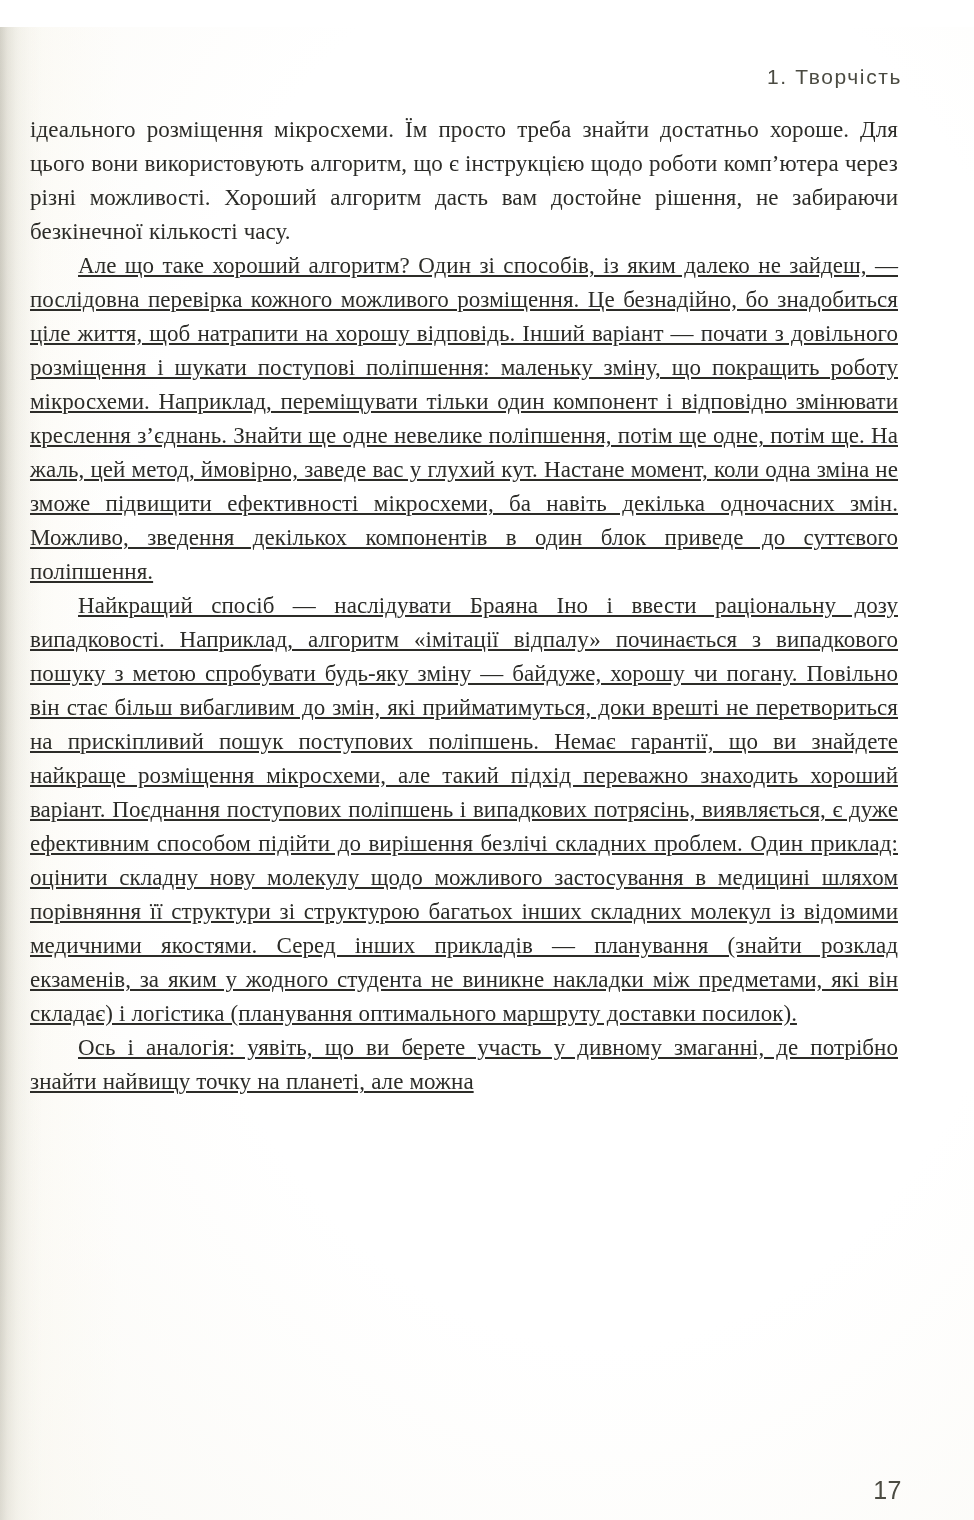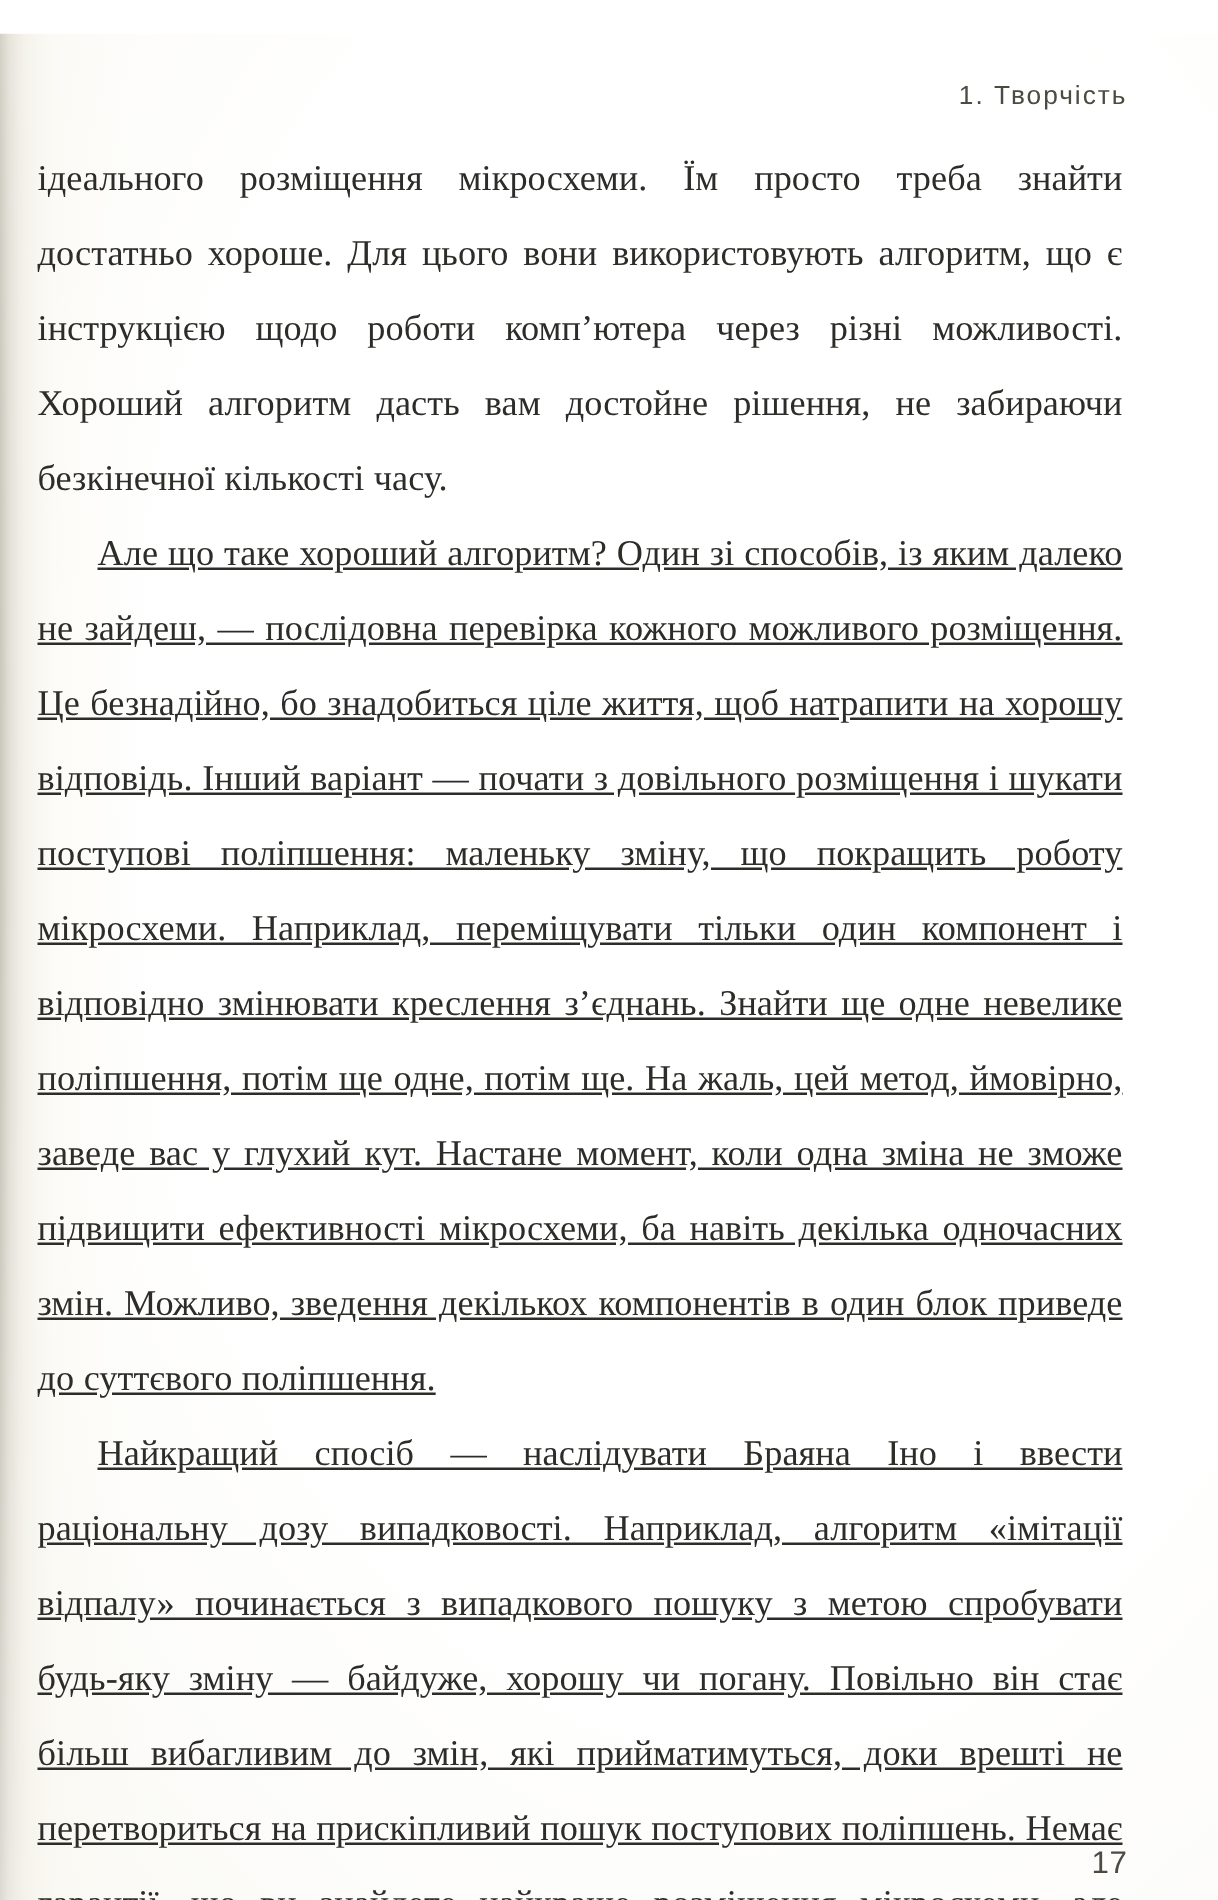--- a/index.html
+++ b/index.html
@@ -68,22 +68,22 @@
 
   .content {
     position: absolute;
     top: 86px;
     left: 30px;
     width: 868px;
   }
 
   p.body-par {
     margin: 0;
-    font-size: 29px;
-    line-height: 60px;
+    font-size: 23px;
+    line-height: 34px;
     color: #2c2c28;
     text-align: justify;
     text-align-last: left;
     letter-spacing: 0.05px;
     word-spacing: 0.3px;
     hyphens: manual;
   }
 
   p.body-par + p.body-par {
     text-indent: 48px;
@@ -109,17 +109,18 @@
 
   <div class="gutter-shade"></div>
   <div class="paper-tint"></div>
 
   <div class="running-head">1. Творчість</div>
 
   <div class="content">
     <p class="body-par">ідеального розміщення мікросхеми. Їм просто треба знайти достатньо хороше. Для цього вони використовують алгоритм, що є інструкцією щодо роботи комп’ютера через різні можливості. Хороший алгоритм дасть вам достойне рішення, не забираючи безкінечної кількості часу.</p>
     <p class="body-par">Але що таке хороший алгоритм? Один зі способів, із яким далеко не зайдеш, — послідовна перевірка кожного можливого розміщення. Це безнадійно, бо знадобиться ціле життя, щоб натрапити на хорошу відповідь. Інший варіант — почати з довільного розміщення і шукати поступові поліпшення: маленьку зміну, що покращить роботу мікросхеми. Наприклад, переміщувати тільки один компонент і відповідно змінювати креслення з’єднань. Знайти ще одне невелике поліпшення, потім ще одне, потім ще. На жаль, цей метод, ймовірно, заведе вас у глухий кут. Настане момент, коли одна зміна не зможе підвищити ефективності мікросхеми, ба навіть декілька одночасних змін. Можливо, зведення декількох компонентів в один блок приведе до суттєвого поліпшення.</p>
     <p class="body-par">Найкращий спосіб — наслідувати Браяна Іно і ввести раціональну дозу випадковості. Наприклад, алгоритм «імітації відпалу» починається з випадкового пошуку з метою спробувати будь-яку зміну — байдуже, хорошу чи погану. Повільно він стає більш вибагливим до змін, які прийматимуться, доки врешті не перетвориться на прискіпливий пошук поступових поліпшень. Немає гарантії, що ви знайдете найкраще розміщення мікросхеми, але такий підхід переважно знаходить хороший варіант. Поєднання поступових поліпшень і випадкових потрясінь, виявляється, є дуже ефективним способом підійти до вирішення безлічі складних проблем. Один приклад: оцінити складну нову молекулу щодо можливого застосування в медицині шляхом порівняння її структури зі структурою багатьох інших складних молекул із відомими медичними якостями. Серед інших прикладів — планування (знайти розклад екзаменів, за яким у жодного студента не виникне накладки між предметами, які він складає) і логістика (планування оптимального маршруту доставки посилок).</p>
+    <p class="body-par">Ось і аналогія: уявіть, що ви берете участь у дивному змаганні, де потрібно знайти найвищу точку на планеті, але можна</p>
   </div>
 
   <div class="page-number">17</div>
 
 </div>
 
 </body></html>

